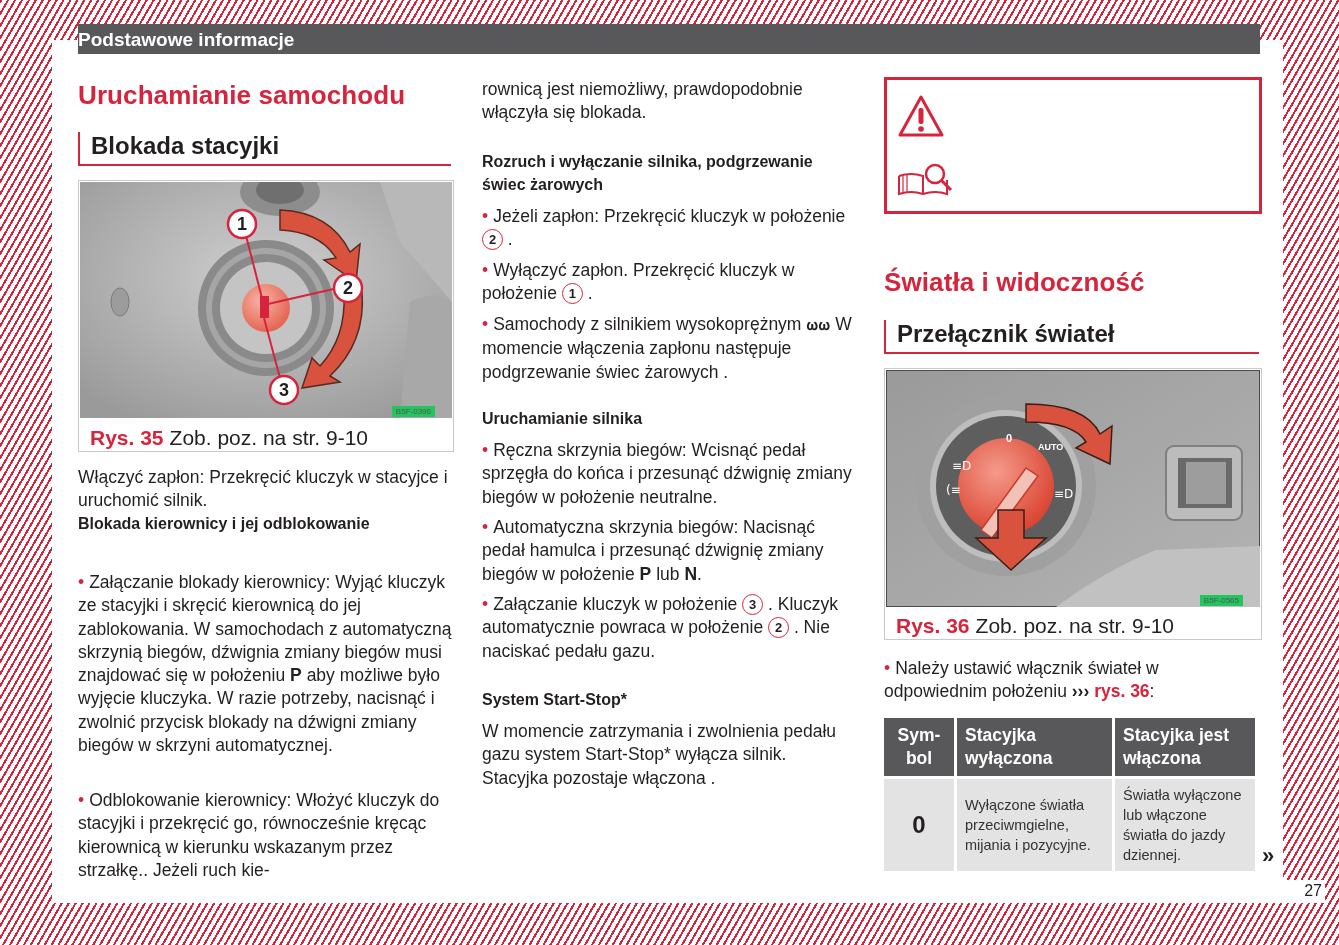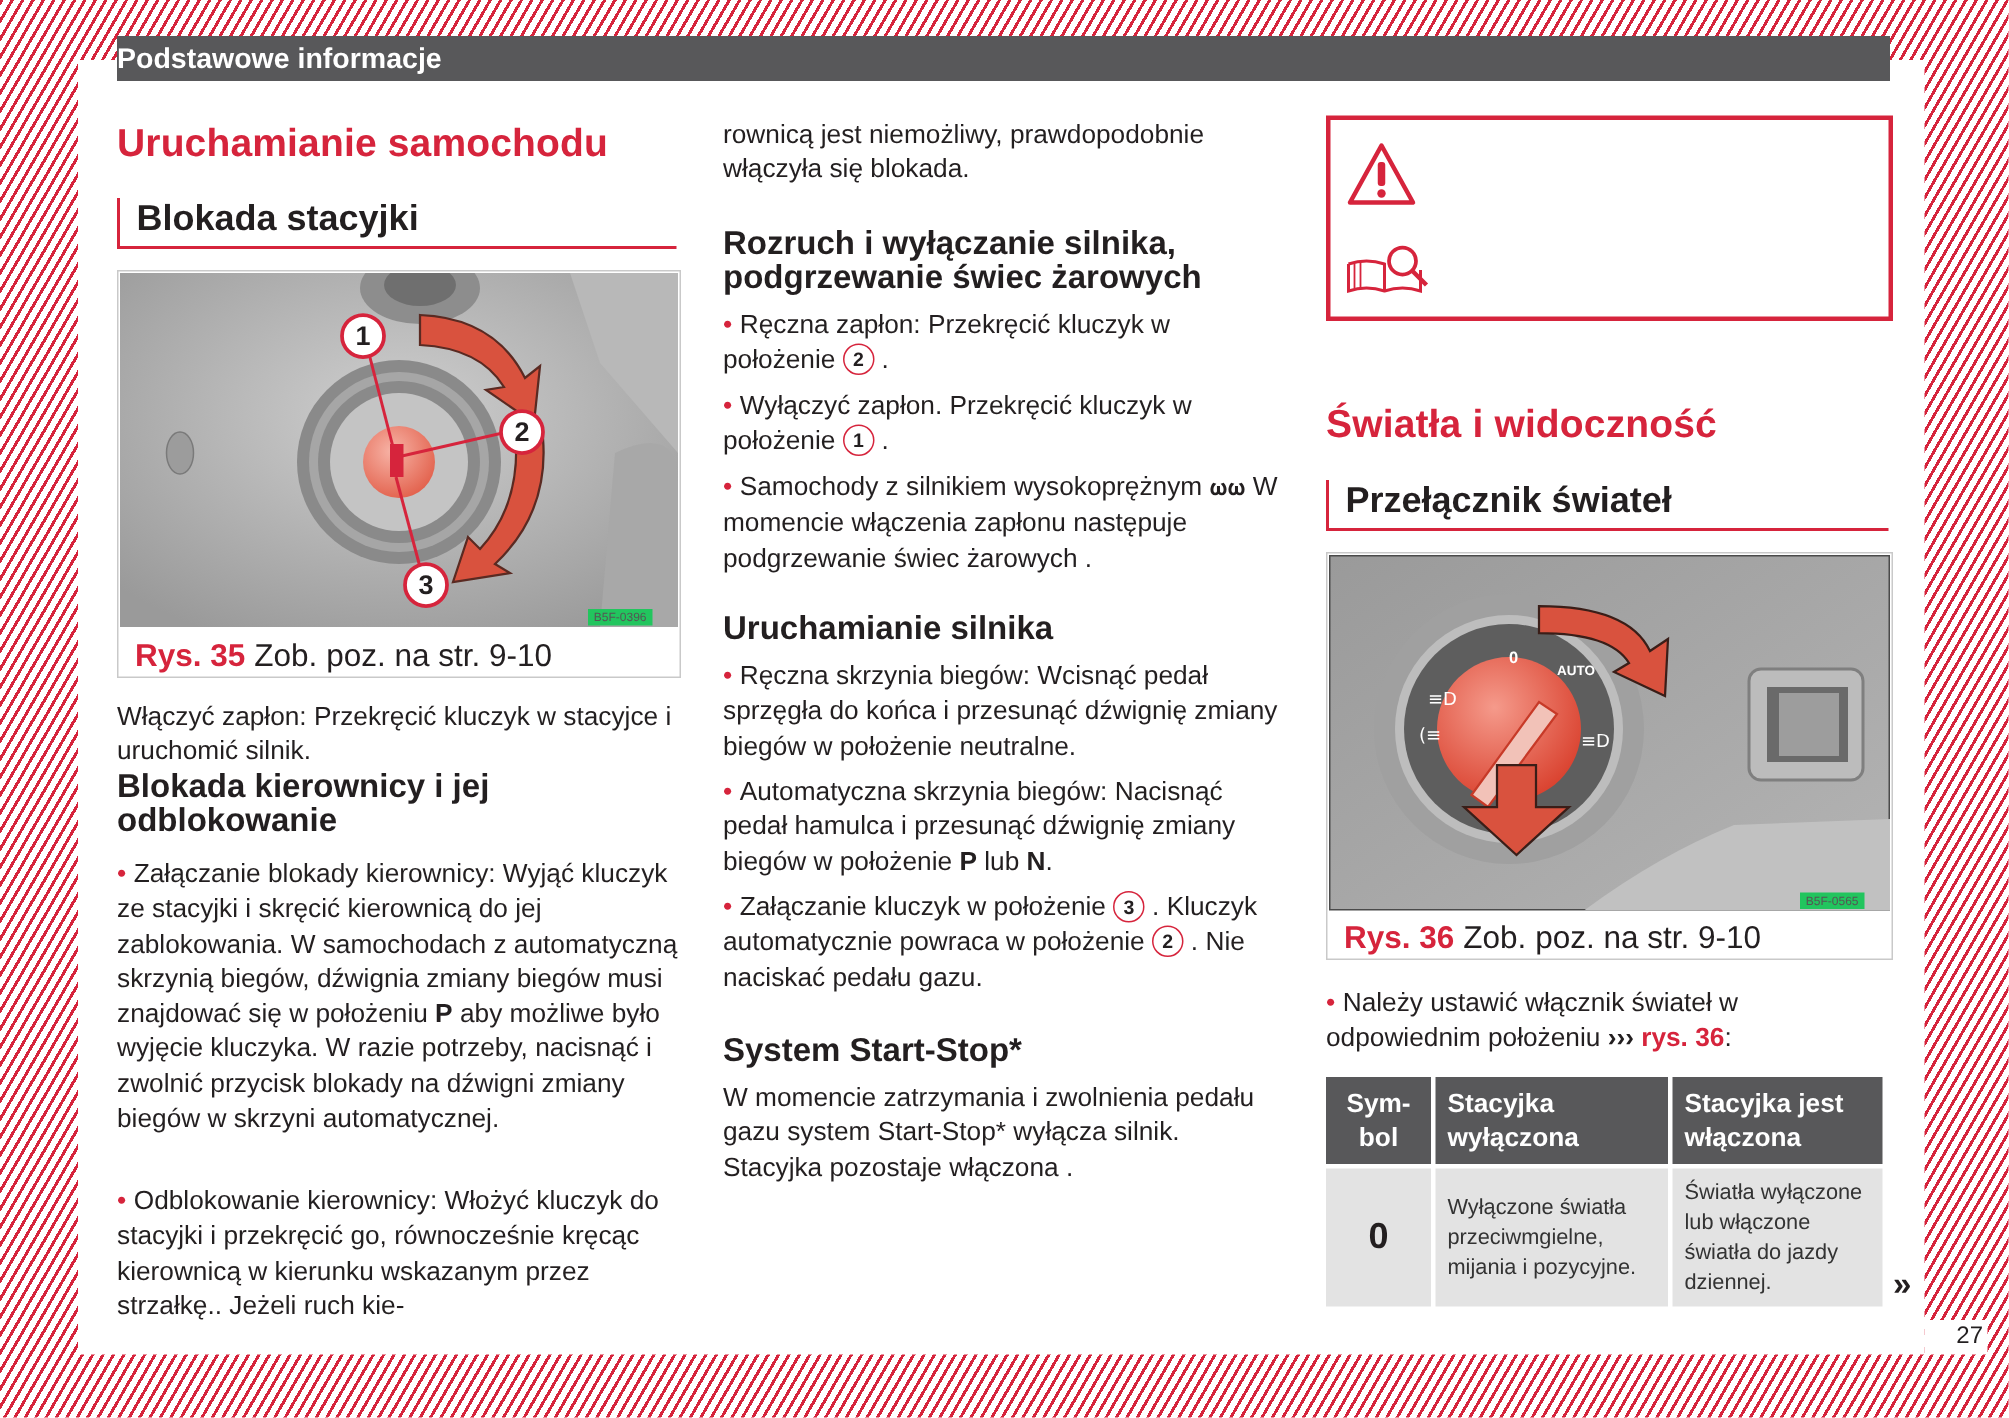--- a/index.html
+++ b/index.html
@@ -23,21 +23,21 @@
   .col1 { left:78px; width:375px; }
   .col2 { left:482px; width:380px; }
   .col3 { left:884px; width:377px; }
 
   h1 { color:#d6243c; font-size:26px; font-weight:bold; margin:0; line-height:30px; letter-spacing:0.1px; }
   .sub {
     border-left:2px solid #d6243c; border-bottom:2px solid #d6243c;
     font-size:24px; font-weight:bold; padding:2px 0 6px 11px; line-height:24px;
   }
   .p { font-size:17.5px; line-height:23.3px; margin:0; }
-  .h3 { font-size:22px; font-weight:bold; line-height:23.3px; margin:0; }
+  .h3 { font-size:16px; font-weight:bold; line-height:23.3px; margin:0; }
   .bullet::before { content:"\2022"; color:#d6243c; margin-right:5px; }
   .circ {
     display:inline-block; width:19px; height:19px; border:1.5px solid #d6243c; border-radius:50%;
     font-size:13px; font-weight:bold; text-align:center; line-height:19px; vertical-align:1px; box-sizing:content-box;
   }
   .red { color:#d6243c; font-weight:bold; }
 
   .figure { position:absolute; border:1px solid #c9c9c9; background:#fff; }
   .fig-img { position:absolute; left:1px; top:1px; overflow:hidden; }
   .fig-caption { position:absolute; left:11px; font-size:21px; }
@@ -118,21 +118,21 @@
 
   <p class="p" style="position:absolute;top:466px;width:370px;">Włączyć zapłon: Przekręcić kluczyk w stacyjce i uruchomić silnik.</p>
   <p class="h3" style="position:absolute;top:512px;width:380px;">Blokada kierownicy i jej odblokowanie</p>
   <p class="p bullet" style="position:absolute;top:571px;width:375px;"><span>Załączanie blokady kierownicy: Wyjąć kluczyk ze stacyjki i skręcić kierownicą do jej zablokowania. W samochodach z automatyczną skrzynią biegów, dźwignia zmiany biegów musi znajdować się w położeniu </span><b>P</b><span> aby możliwe było wyjęcie kluczyka. W razie potrzeby, nacisnąć i zwolnić przycisk blokady na dźwigni zmiany biegów w skrzyni automatycznej.</span></p>
   <p class="p bullet" style="position:absolute;top:789px;width:375px;">Odblokowanie kierownicy: Włożyć kluczyk do stacyjki i przekręcić go, równocześnie kręcąc kierownicą w kierunku wskazanym przez strzałkę.. Jeżeli ruch kie-</p>
 </div>
 
 <div class="col col2">
   <p class="p" style="position:absolute;top:78px;width:375px;">rownicą jest niemożliwy, prawdopodobnie włączyła się blokada.</p>
   <p class="h3" style="position:absolute;top:150px;width:370px;">Rozruch i wyłączanie silnika, podgrzewanie świec żarowych</p>
-  <p class="p bullet" style="position:absolute;top:205px;width:370px;"><span>Ręczna zapłon: Przekręcić kluczyk w położenie</span> <span class="circ">2</span> .</p>
+  <p class="p bullet" style="position:absolute;top:205px;width:370px;"><span>Jeżeli zapłon: Przekręcić kluczyk w położenie</span> <span class="circ">2</span> .</p>
   <p class="p bullet" style="position:absolute;top:259px;width:370px;"><span>Wyłączyć zapłon. Przekręcić kluczyk w położenie</span> <span class="circ">1</span> .</p>
   <p class="p bullet" style="position:absolute;top:313px;width:372px;"><span>Samochody z silnikiem wysokoprężnym</span> <span style="font-family:'DejaVu Serif',serif;font-size:15px;">𝛚𝛚</span> <span>W momencie włączenia zapłonu następuje podgrzewanie świec żarowych .</span></p>
 
   <p class="h3" style="position:absolute;top:407px;width:370px;">Uruchamianie silnika</p>
   <p class="p bullet" style="position:absolute;top:439px;width:370px;">Ręczna skrzynia biegów: Wcisnąć pedał sprzęgła do końca i przesunąć dźwignię zmiany biegów w położenie neutralne.</p>
   <p class="p bullet" style="position:absolute;top:516px;width:378px;"><span>Automatyczna skrzynia biegów: Nacisnąć pedał hamulca i przesunąć dźwignię zmiany biegów w położenie </span><b>P</b><span> lub </span><b>N</b><span>.</span></p>
   <p class="p bullet" style="position:absolute;top:593px;width:372px;"><span>Załączanie kluczyk w położenie</span> <span class="circ">3</span> <span>. Kluczyk automatycznie powraca w położenie</span> <span class="circ">2</span> <span>. Nie naciskać pedału gazu.</span></p>
 
   <p class="h3" style="position:absolute;top:688px;width:370px;">System Start-Stop*</p>
   <p class="p" style="position:absolute;top:720px;width:370px;">W momencie zatrzymania i zwolnienia pedału gazu system Start-Stop* wyłącza silnik. Stacyjka pozostaje włączona .</p>

